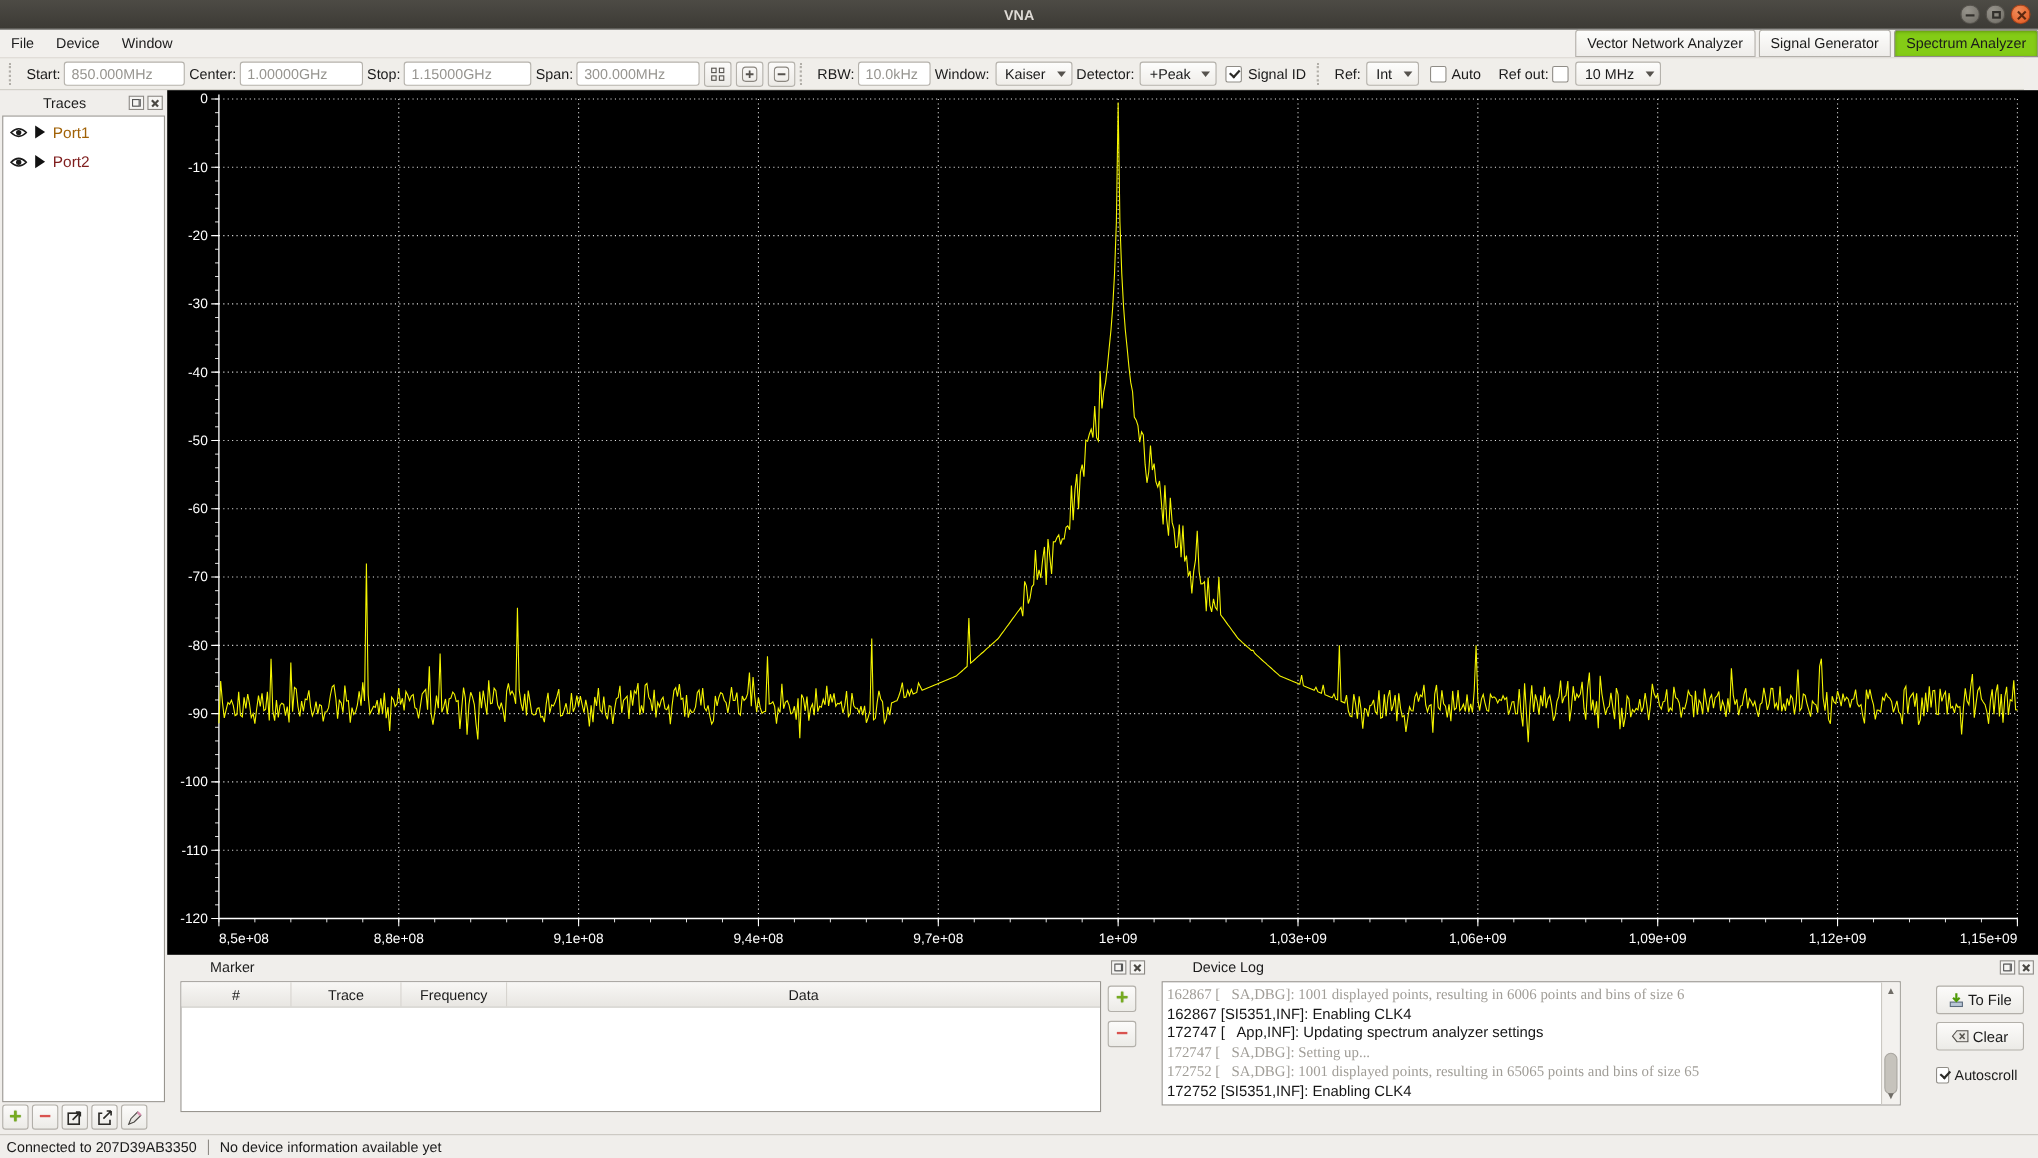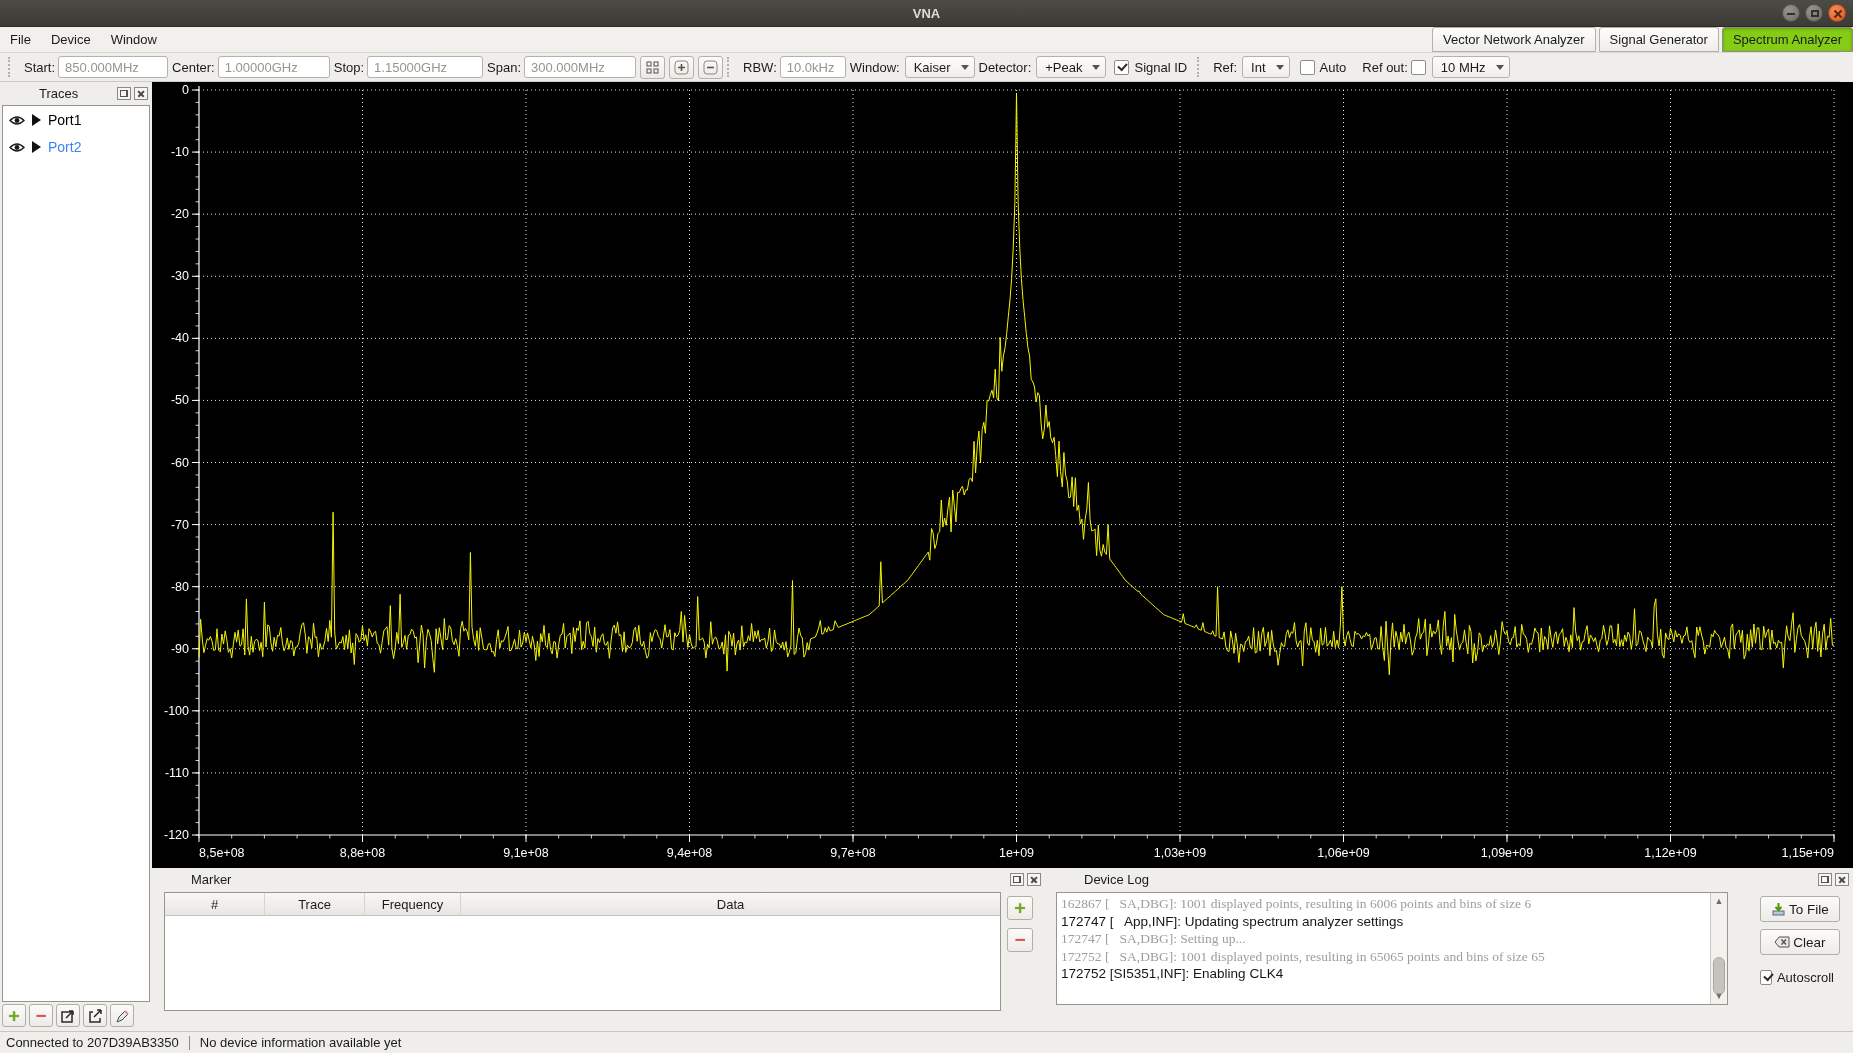--- a/index.html
+++ b/index.html
@@ -218,29 +218,29 @@
           <span class="mini-icon close"></span>
         </div>
       </div>
       <div class="traces-list">
           <div class="trace-row">
             <svg width="16" height="11">
               <path d="M1 5.5 Q8 -1.5 15 5.5 Q8 12.5 1 5.5 Z" fill="none" stroke="#1a1a1a" stroke-width="1.4"></path>
               <circle cx="8" cy="5.5" r="2.4" fill="#1a1a1a"></circle>
             </svg>
             <span class="caret"></span>
-            <span class="trace-label" style="color: #000000;">Port1</span>
+            <span class="trace-label" style="color: #a16207;">Port1</span>
           </div>
           <div class="trace-row">
             <svg width="16" height="11">
               <path d="M1 5.5 Q8 -1.5 15 5.5 Q8 12.5 1 5.5 Z" fill="none" stroke="#1a1a1a" stroke-width="1.4"></path>
               <circle cx="8" cy="5.5" r="2.4" fill="#1a1a1a"></circle>
             </svg>
             <span class="caret"></span>
-            <span class="trace-label" style="color: #3b82f6;">Port2</span>
+            <span class="trace-label" style="color: #7f1d1d;">Port2</span>
           </div>
         </div>
       <div class="traces-toolbar">
         <div class="sq-btn">
             <span class="plus-glyph">+</span>
           </div>
         <div class="sq-btn">
             <span class="minus-glyph">−</span>
           </div>
         <div class="sq-btn">
@@ -485,20 +485,21 @@
       <div class="dock-titlebar">
         <span class="dock-title">Device Log</span>
         <div class="dock-icons">
           <span class="mini-icon float"></span>
           <span class="mini-icon close"></span>
         </div>
       </div>
       <div class="log-box">
         <div class="log-lines">
             <div class="log-line muted">162867 [   SA,DBG]: 1001 displayed points, resulting in 6006 points and bins of size 6</div>
+            <div class="log-line">162867 [SI5351,INF]: Enabling CLK4</div>
             <div class="log-line">172747 [   App,INF]: Updating spectrum analyzer settings</div>
             <div class="log-line muted">172747 [   SA,DBG]: Setting up...</div>
             <div class="log-line muted">172752 [   SA,DBG]: 1001 displayed points, resulting in 65065 points and bins of size 65</div>
             <div class="log-line">172752 [SI5351,INF]: Enabling CLK4</div>
           </div>
         <div class="log-scrollbar">
           <div class="sb-arrow" style="top:2px">▲</div>
           <div class="sb-thumb"></div>
           <div class="sb-arrow" style="bottom:2px">▼</div>
         </div>

